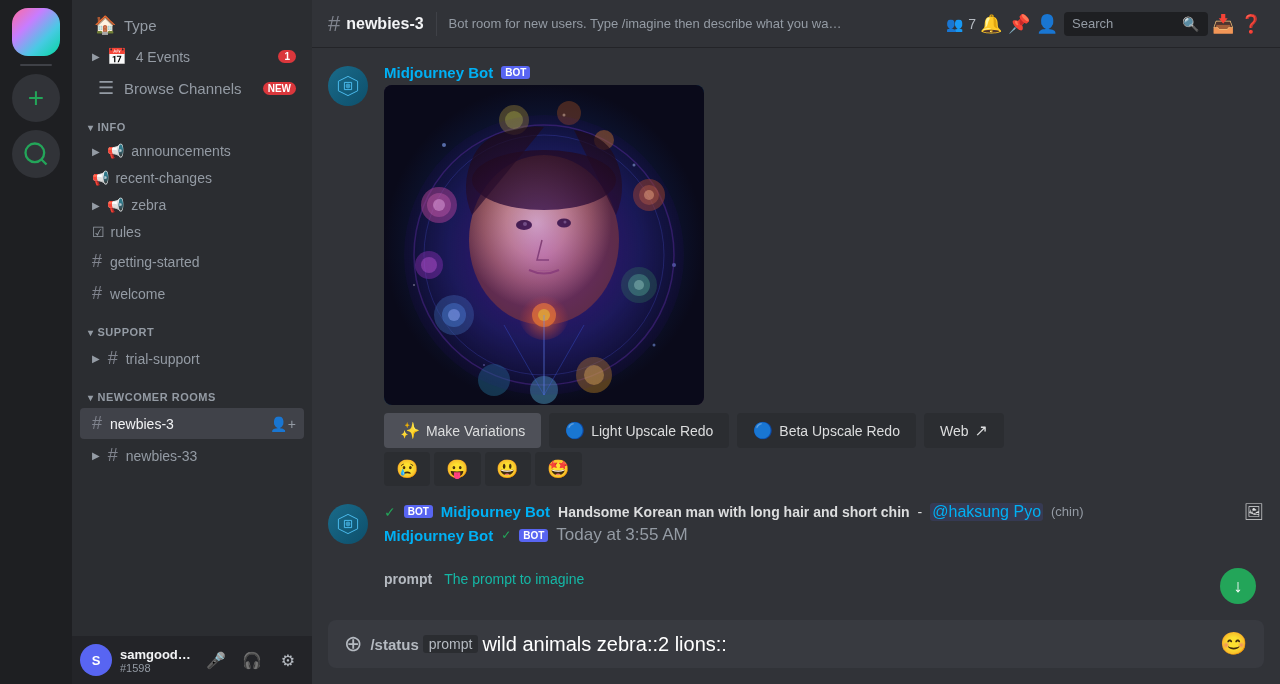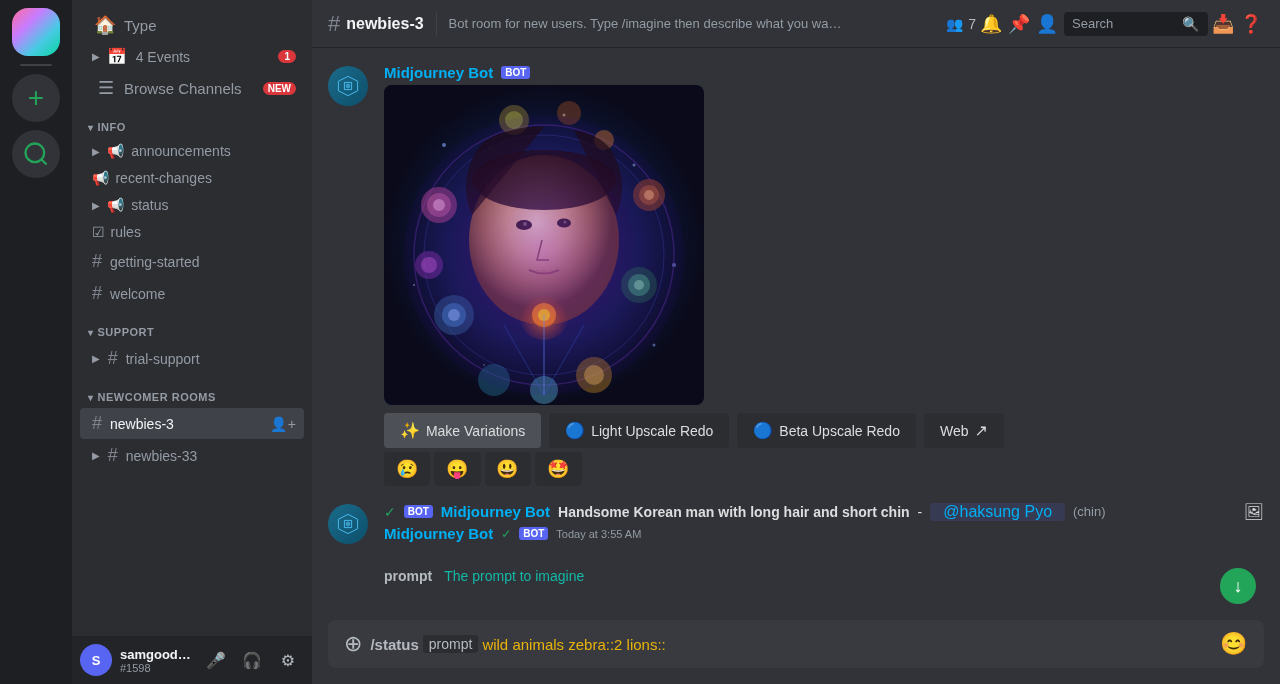--- a/index.html
+++ b/index.html
@@ -227,24 +227,24 @@
     .message-author { font-weight: 600; font-size: 15px; color: #f2f3f5; }
     .message-author.bot-name { color: #00b0f4; }
     .bot-badge {
       background: #5865f2;
       color: white;
       font-size: 10px;
       font-weight: 700;
       padding: 1px 4px;
       border-radius: 3px;
     }
-    .message-time { font-size: 11px; color: #949ba4; }
+    .message-time { font-size: 17px; color: #949ba4; }
     .message-text { font-size: 15px; color: #dcddde; line-height: 1.4; }
     .message-text strong { font-weight: 700; color: #f2f3f5; }
-    .mention { color: #00b0f4; background: rgba(88, 101, 242, 0.15); border-radius: 3px; padding: 0 13px; }
+    .mention { color: #00b0f4; background: rgba(88, 101, 242, 0.15); border-radius: 3px; padding: 0 2px; }
 
     
     .gen-image {
       width: 320px;
       height: 320px;
       border-radius: 8px;
       background: linear-gradient(135deg, #1a1035 0%, #2d1b4e 20%, #0d3b5e 50%, #1a2050 70%, #2d1535 100%);
       position: relative;
       overflow: hidden;
       margin-bottom: 4px;
@@ -321,22 +321,22 @@
       padding: 1px 6px;
       font-size: 14px;
       margin: 0 4px;
       white-space: nowrap;
     }
     .chat-typing {
       flex: 1;
       background: none;
       border: none;
       outline: none;
-      color: #eab308;
-      font-size: 15px;
+      color: #ffffff;
+      font-size: 20px;
     }
     .chat-typing::placeholder { color: #949ba4; }
     .chat-emoji-btn { color: #b5bac1; font-size: 22px; cursor: pointer; flex-shrink: 0; }
 
     
     .scroll-bottom {
       position: absolute;
       right: 24px;
       bottom: 80px;
       width: 36px; height: 36px;
@@ -401,21 +401,21 @@
       <span class="announce-icon">📢</span>
       <span>announcements</span>
     </div>
     <div class="channel-item">
       <span class="announce-icon">📢</span>
       <span>recent-changes</span>
     </div>
     <div class="channel-item">
       <span style="font-size:10px;color:#949ba4;margin-right:2px;">▶</span>
       <span class="announce-icon">📢</span>
-      <span>status</span>
+      <span>zebra</span>
     </div>
     <div class="channel-item">
       <span class="announce-icon">☑</span>
       <span>rules</span>
     </div>
     <div class="channel-item">
       <span class="hash">#</span>
       <span>getting-started</span>
     </div>
     <div class="channel-item">

